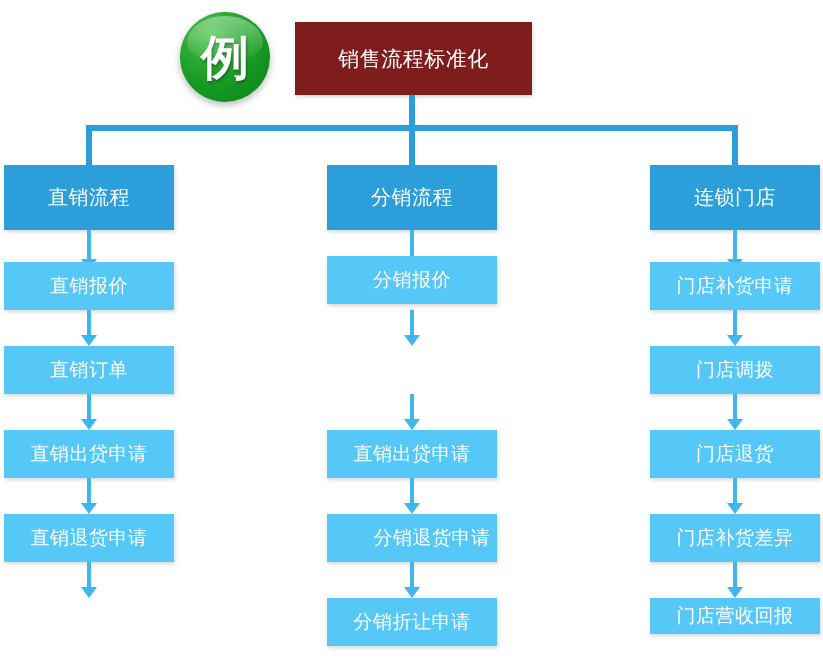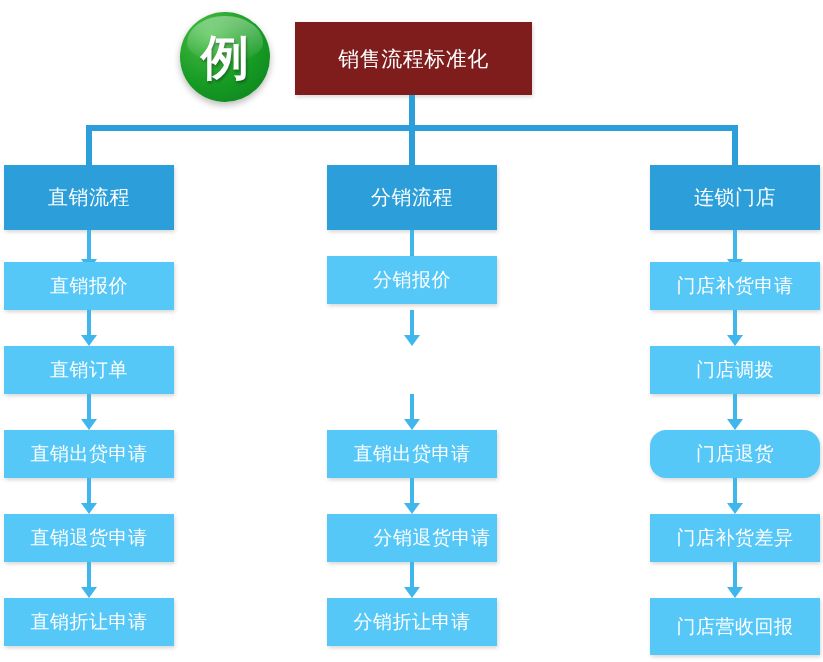--- a/index.html
+++ b/index.html
@@ -162,23 +162,20 @@
     <div class="shaft" style="height:25px;"></div>
     <div class="head" style="top:25px;"></div>
   </div>
   <div class="node leaf" style="left:4px; top:514px; width:170px; height:48px;">
     <span>直销退货申请</span>
   </div>
   <div class="arrow" style="left:81px; top:562px; height:36px;">
     <div class="shaft" style="height:25px;"></div>
     <div class="head" style="top:25px;"></div>
   </div>
-  <div class="node leaf" style="left:4px; top:598px; width:170px; height:48px;">
-    <span>直销折让申请</span>
-  </div>
 
   <div class="node branch" style="left:327px; top:165px; width:170px; height:65px;">
     <span>分销流程</span>
   </div>
   <div class="arrow" style="left:404px; top:230px; height:40px;">
     <div class="shaft" style="height:29px;"></div>
     <div class="head" style="top:29px;"></div>
   </div>
   <div class="node leaf" style="left:327px; top:256px; width:170px; height:48px;">
     <span>分销报价</span>
@@ -223,31 +220,31 @@
     <div class="shaft" style="height:25px;"></div>
     <div class="head" style="top:25px;"></div>
   </div>
   <div class="node leaf" style="left:650px; top:346px; width:170px; height:48px;">
     <span>门店调拨</span>
   </div>
   <div class="arrow" style="left:727px; top:394px; height:36px;">
     <div class="shaft" style="height:25px;"></div>
     <div class="head" style="top:25px;"></div>
   </div>
-  <div class="node leaf" style="left:650px; top:430px; width:170px; height:48px;border-radius:16px;">
+  <div class="node leaf" style="left:650px; top:430px; width:170px; height:48px;">
     <span>门店退货</span>
   </div>
   <div class="arrow" style="left:727px; top:478px; height:36px;">
     <div class="shaft" style="height:25px;"></div>
     <div class="head" style="top:25px;"></div>
   </div>
   <div class="node leaf" style="left:650px; top:514px; width:170px; height:48px;">
     <span>门店补货差异</span>
   </div>
   <div class="arrow" style="left:727px; top:562px; height:36px;">
     <div class="shaft" style="height:25px;"></div>
     <div class="head" style="top:25px;"></div>
   </div>
-  <div class="node leaf" style="left:650px; top:598px; width:170px; height:57px;">
+  <div class="node leaf" style="left:650px; top:598px; width:170px; height:36px;">
     <span>门店营收回报</span>
   </div>
 
 </div>
 
 </body></html>

